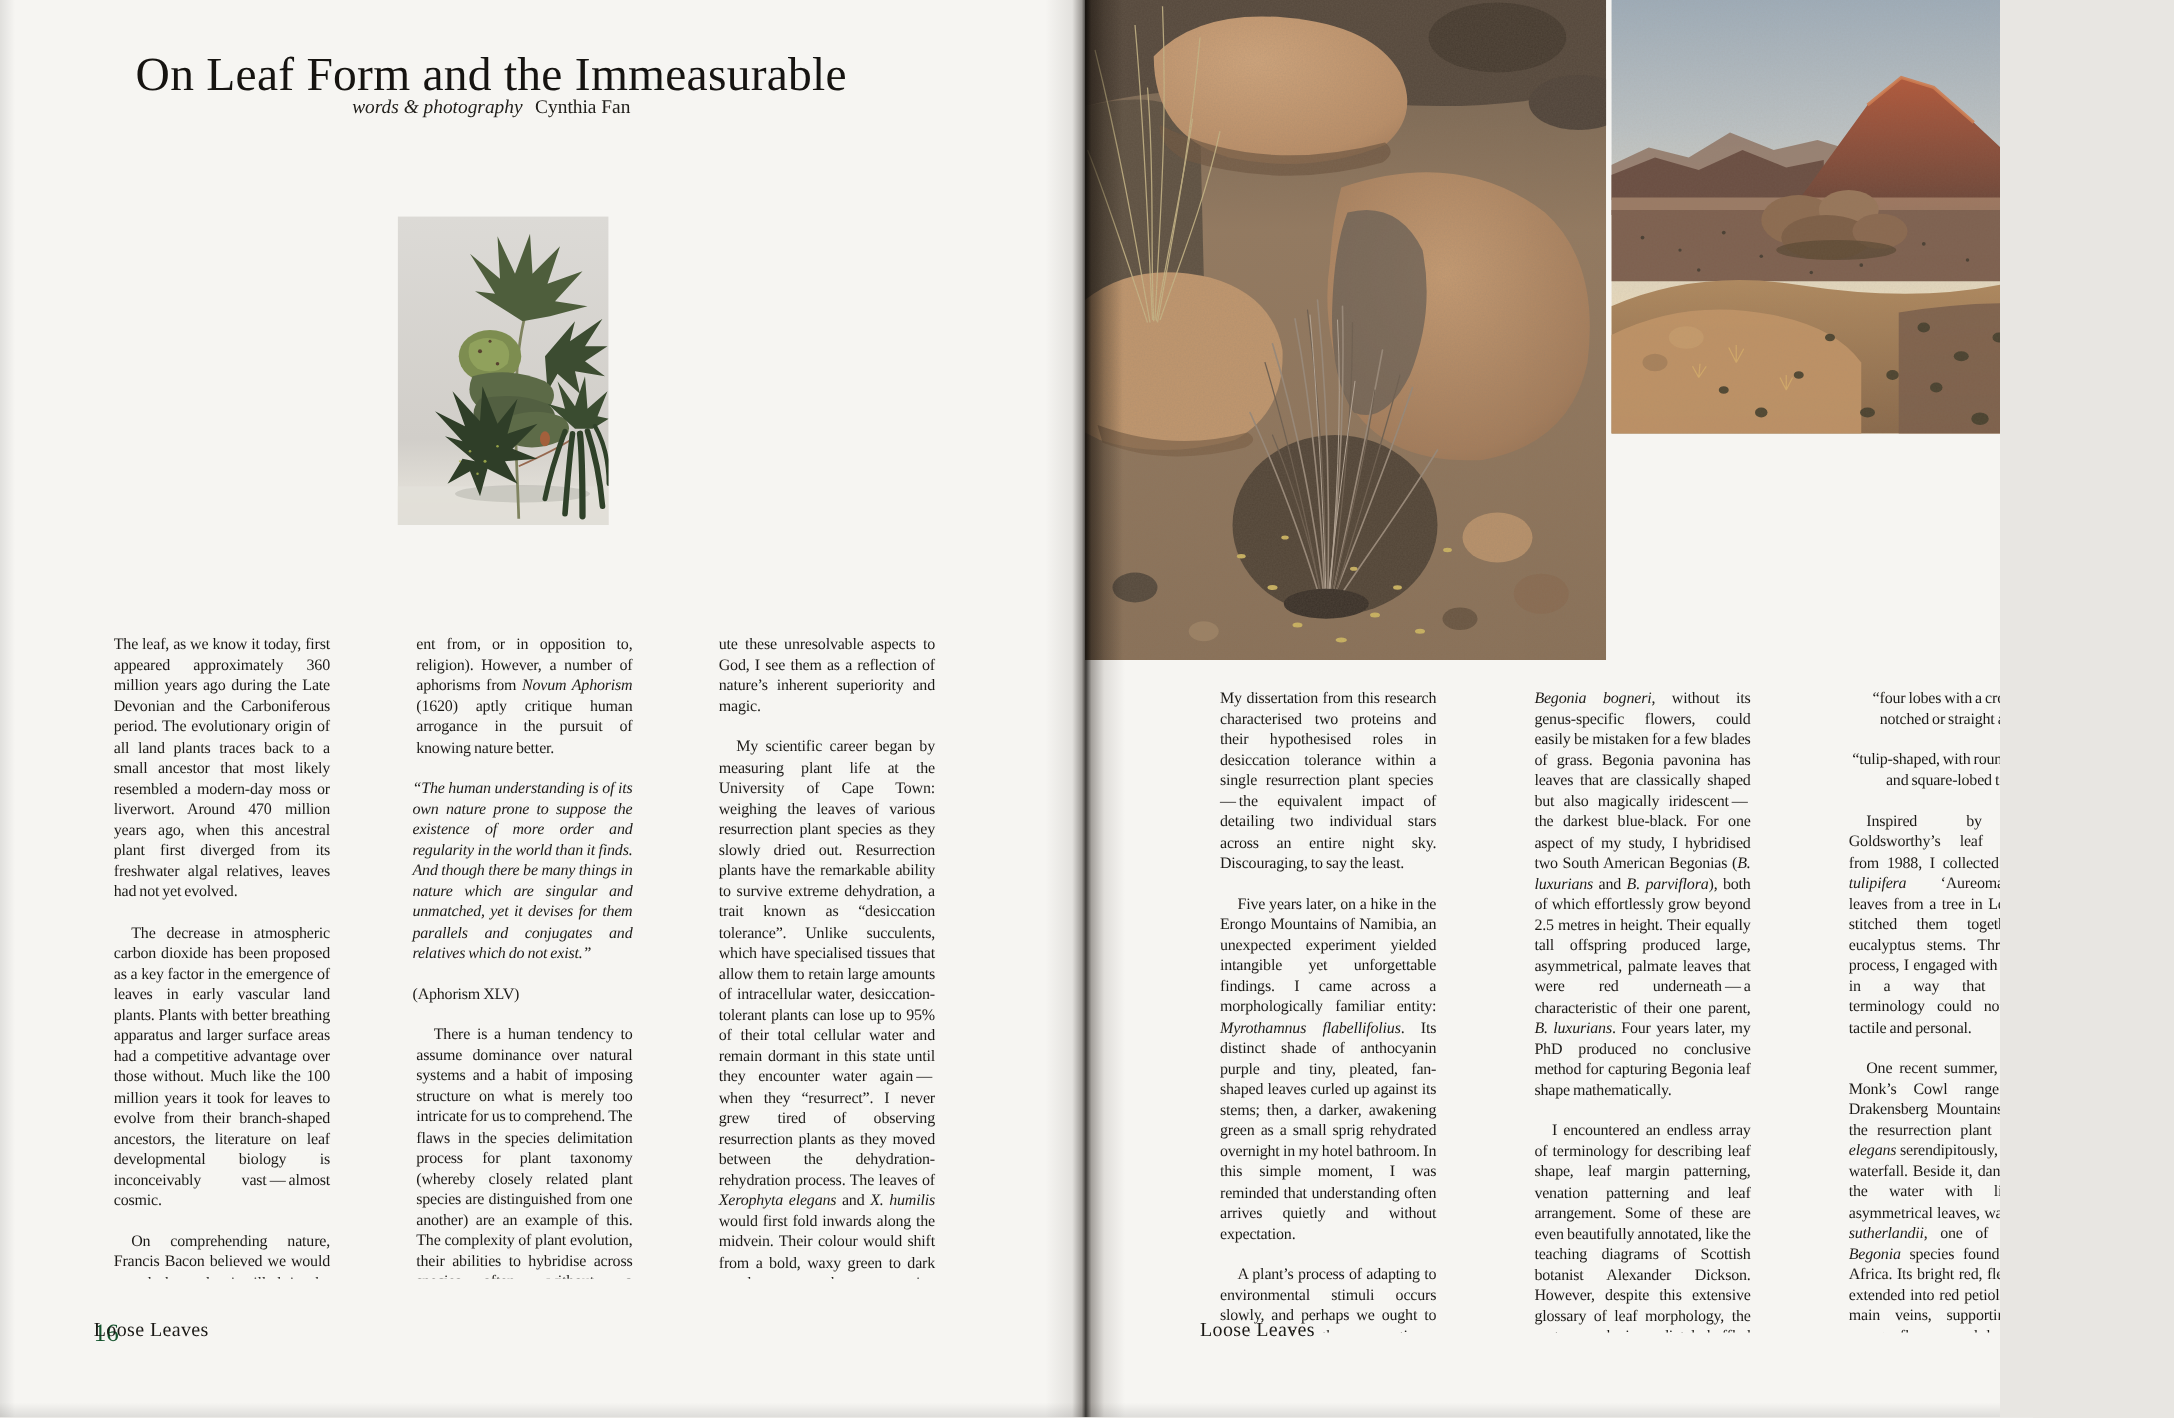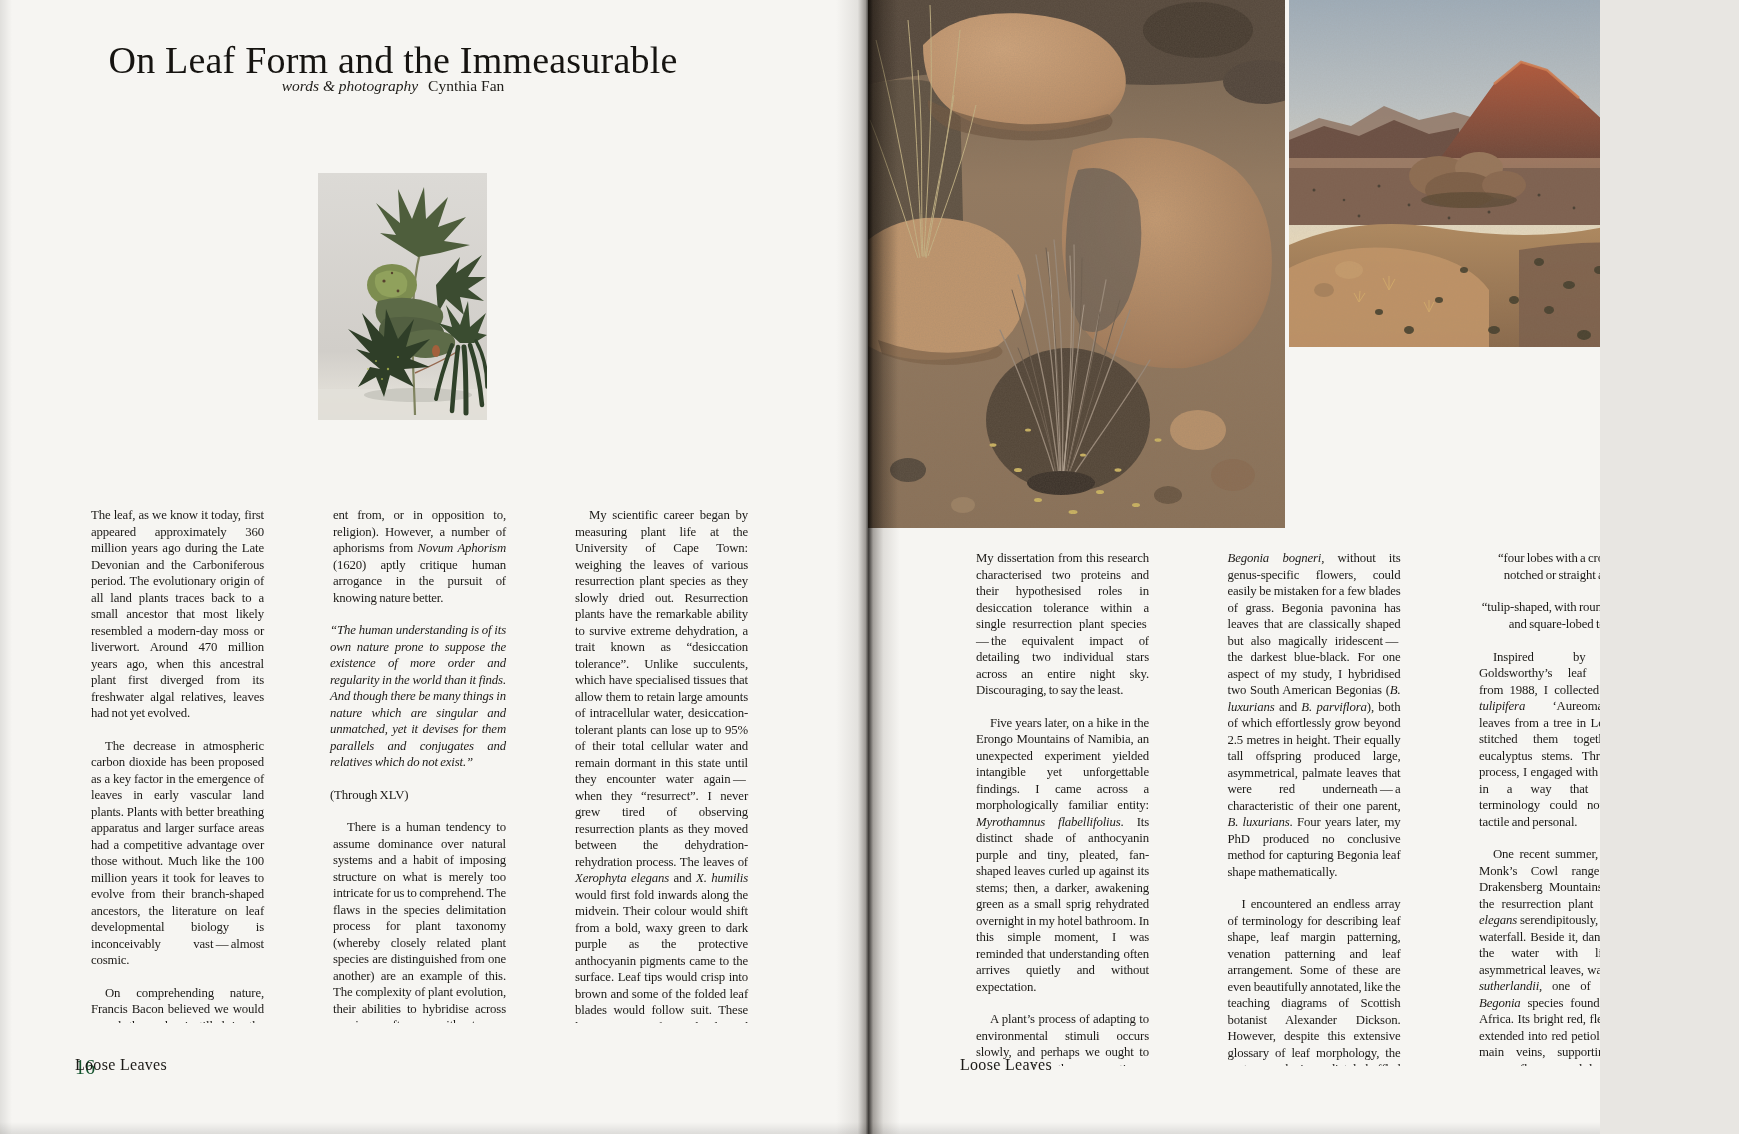--- a/index.html
+++ b/index.html
@@ -119,24 +119,25 @@
 
     <div class="text-row left">
       <div class="col">
           <p class="para flush">The leaf, as we know it today, first appeared approximately 360 million years ago during the Late Devonian and the Carboniferous period. The evolutionary origin of all land plants traces back to a small ancestor that most likely resembled a modern-day moss or liverwort. Around 470 million years ago, when this ancestral plant first diverged from its freshwater algal relatives, leaves had not yet evolved.</p>
           <p class="para indent">The decrease in atmospheric carbon dioxide has been proposed as a key factor in the emergence of leaves in early vascular land plants. Plants with better breathing apparatus and larger surface areas had a competitive advantage over those without. Much like the 100 million years it took for leaves to evolve from their branch-shaped ancestors, the literature on leaf developmental biology is inconceivably vast — almost cosmic.</p>
           <p class="para indent">On comprehending nature, Francis Bacon believed we would reveal the order instilled in the world by God through the study of nature and that it would complement — rather than contradict — divine creation. Bacon’s approach to science ultimately shaped much of the scientific method used today (ironically, the same method that sees itself entirely independ-</p>
         </div>
       <div class="col">
           <p class="para flush">ent from, or in opposition to, religion). However, a number of aphorisms from <i>Novum Aphorism</i> (1620) aptly critique human arrogance in the pursuit of knowing nature better.</p>
           <p class="para quote">“The human understanding is of its own nature prone to suppose the existence of more order and regularity in the world than it finds. And though there be many things in nature which are singular and unmatched, yet it devises for them parallels and conjugates and relatives which do not exist.”</p>
-          <p class="para qattr">(Through XLV)</p>
+          <p class="para qattr">(Aphorism XLV)</p>
           <p class="para indent">There is a human tendency to assume dominance over natural systems and a habit of imposing structure on what is merely too intricate for us to comprehend. The flaws in the species delimitation process for plant taxonomy (whereby closely related plant species are distinguished from one another) are an example of this. The complexity of plant evolution, their abilities to hybridise across species — often without a predictable pattern — and their displays of phenotypic plasticity (where morphological traits vary depending on environmental conditions) make the separation of different species incredibly challenging. And while Bacon would attrib-</p>
         </div>
       <div class="col">
+          <p class="para flush">ute these unresolvable aspects to God, I see them as a reflection of nature’s inherent superiority and magic.</p>
           <p class="para indent">My scientific career began by measuring plant life at the University of Cape Town: weighing the leaves of various resurrection plant species as they slowly dried out. Resurrection plants have the remarkable ability to survive extreme dehydration, a trait known as “desiccation tolerance”. Unlike succulents, which have specialised tissues that allow them to retain large amounts of intracellular water, desiccation-tolerant plants can lose up to 95% of their total cellular water and remain dormant in this state until they encounter water again — when they “resurrect”. I never grew tired of observing resurrection plants as they moved between the dehydration-rehydration process. The leaves of <i>Xerophyta elegans</i> and <i>X. humilis</i> would first fold inwards along the midvein. Their colour would shift from a bold, waxy green to dark purple as the protective anthocyanin pigments came to the surface. Leaf tips would crisp into brown and some of the folded leaf blades would follow suit. These leaves, once freeze-dried and ground into a powder, were then analysed for their cellular components.</p>
         </div>
     </div>
 
     <div class="footer-num n16">16</div>
     <div class="footer-title lp">Loose Leaves</div>
   </section>
 
   <section>
 

